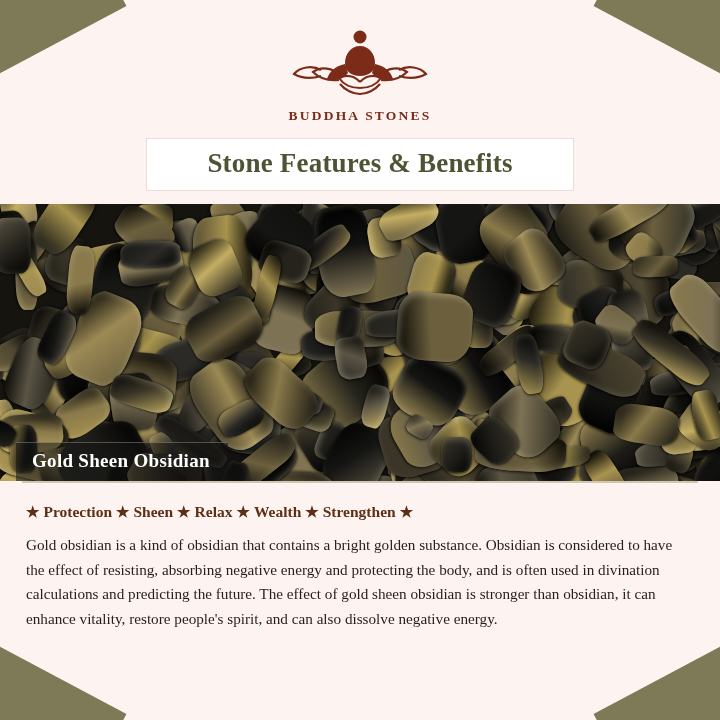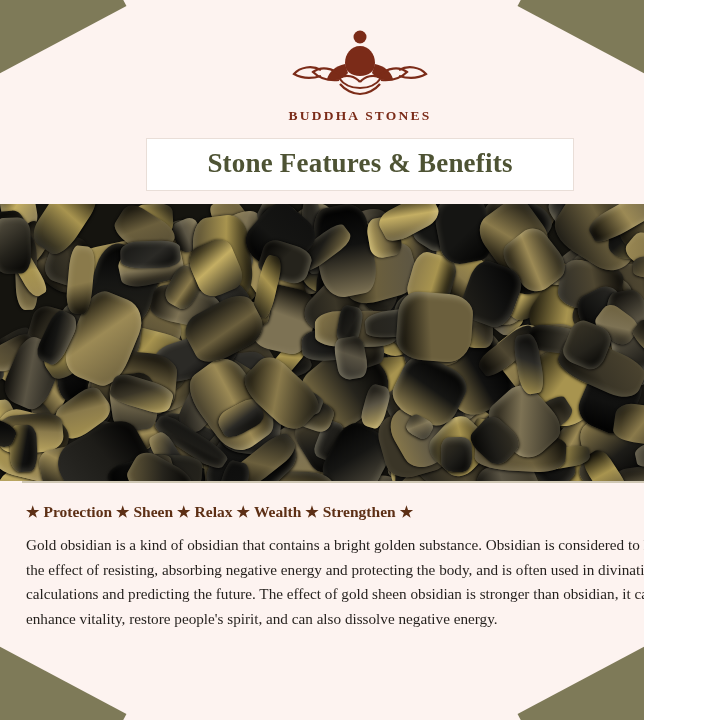--- a/index.html
+++ b/index.html
@@ -8,25 +8,24 @@
   }
   body {
     width: 720px;
     height: 720px;
     font-family: "Liberation Sans", sans-serif;
     background: #ffffff;
     overflow: hidden;
   }
   .page {
     position: relative;
-    width: 608px;
+    width: 720px;
     height: 720px;
     background: #fdf3f0;
     overflow: hidden;
-    padding-left: 36px;
   }
   
   .corner {
     position: absolute;
     background: #7e7a58;
     z-index: 5;
   }
   .corner-tl {
     top: -60px; left: -90px;
     width: 200px; height: 120px;
@@ -536,20 +535,23 @@
           <div class="stone" style="width: 88.0138px; height: 26.9985px; left: 586.412px; top: -3.8929px; background: linear-gradient(265deg, rgb(90, 84, 68) 0%, rgb(156, 138, 85) 55%, rgb(0, 0, 0) 100%); box-shadow: rgba(255, 245, 205, 0.3) -1.9px 0.5px 6px inset, rgba(0, 0, 0, 0.85) 0px 1px 3px; transform: rotate(-30deg);"></div>
           <div class="stone" style="width: 53.0025px; height: 46.278px; left: 189.179px; top: 41.1115px; background: linear-gradient(251deg, rgb(37, 35, 28) 0%, rgb(196, 174, 99) 55%, rgb(0, 0, 0) 100%); box-shadow: rgba(255, 245, 205, 0.06) 2px -1.4px 6px inset, rgba(0, 0, 0, 0.85) 0px 1px 3px; transform: rotate(67deg);"></div>
           <div class="stone" style="width: 25.445px; height: 20.1165px; left: 407.162px; top: 212.907px; background: linear-gradient(311deg, rgb(43, 42, 38) 0%, rgb(125, 114, 84) 55%, rgb(0, 0, 0) 100%); box-shadow: rgba(255, 245, 205, 0.23) 0.8px 0.6px 6px inset, rgba(0, 0, 0, 0.85) 0px 1px 3px; transform: rotate(28deg);"></div>
           <div class="stone" style="width: 40.1373px; height: 36.0321px; left: 658.259px; top: 211.698px; background: linear-gradient(262deg, rgb(168, 148, 79) 0%, rgb(107, 95, 61) 55%, rgb(0, 0, 0) 100%); box-shadow: rgba(255, 245, 205, 0.32) -2px -1.2px 6px inset, rgba(0, 0, 0, 0.85) 0px 1px 3px; transform: rotate(83deg);"></div>
           <div class="stone" style="width: 40.7966px; height: 48.8513px; left: 683.963px; top: 196.529px; background: linear-gradient(224deg, rgb(78, 70, 49) 0%, rgb(196, 174, 99) 55%, rgb(0, 0, 0) 100%); box-shadow: rgba(255, 245, 205, 0.17) 0.9px -1.8px 6px inset, rgba(0, 0, 0, 0.85) 0px 1px 3px; transform: rotate(-55deg);"></div>
           <div class="stone" style="width: 87.9208px; height: 27.7949px; left: 627.371px; top: 135.276px; background: linear-gradient(344deg, rgb(196, 174, 99) 0%, rgb(58, 53, 39) 55%, rgb(0, 0, 0) 100%); box-shadow: rgba(255, 245, 205, 0.1) 1.2px -1px 6px inset, rgba(0, 0, 0, 0.85) 0px 1px 3px; transform: rotate(39deg);"></div>
           <div class="stone" style="width: 49.659px; height: 25.8413px; left: 681.975px; top: 198.403px; background: linear-gradient(170deg, rgb(13, 13, 12) 0%, rgb(168, 148, 79) 55%, rgb(0, 0, 0) 100%); box-shadow: rgba(255, 245, 205, 0.13) 2.8px -2.9px 6px inset, rgba(0, 0, 0, 0.85) 0px 1px 3px; transform: rotate(78deg);"></div>
           <div class="stone" style="width: 27.1923px; height: 59.5386px; left: 137.091px; top: 20.667px; background: linear-gradient(53deg, rgb(21, 21, 19) 0%, rgb(43, 42, 38) 55%, rgb(0, 0, 0) 100%); box-shadow: rgba(255, 245, 205, 0.33) 0.4px 1.9px 6px inset, rgba(0, 0, 0, 0.85) 0px 1px 3px; transform: rotate(88deg);"></div>
           <div class="stone" style="width: 37.9115px; height: 63.6201px; left: 626.898px; top: 189.226px; background: linear-gradient(30deg, rgb(21, 21, 19) 0%, rgb(138, 122, 75) 55%, rgb(0, 0, 0) 100%); box-shadow: rgba(255, 245, 205, 0.12) -0.9px 2.2px 6px inset, rgba(0, 0, 0, 0.85) 0px 1px 3px; transform: rotate(-82deg);"></div>
         </div>
+      <div class="caption-plate">
+        <span>Gold Sheen Obsidian</span>
+      </div>
     </div>
 
     <div class="content">
       <div class="benefits">
         <span class="benefit">
           <span class="star">★</span>
           <span>Protection</span>
         </span>
         <span class="benefit">
           <span class="star">★</span>

